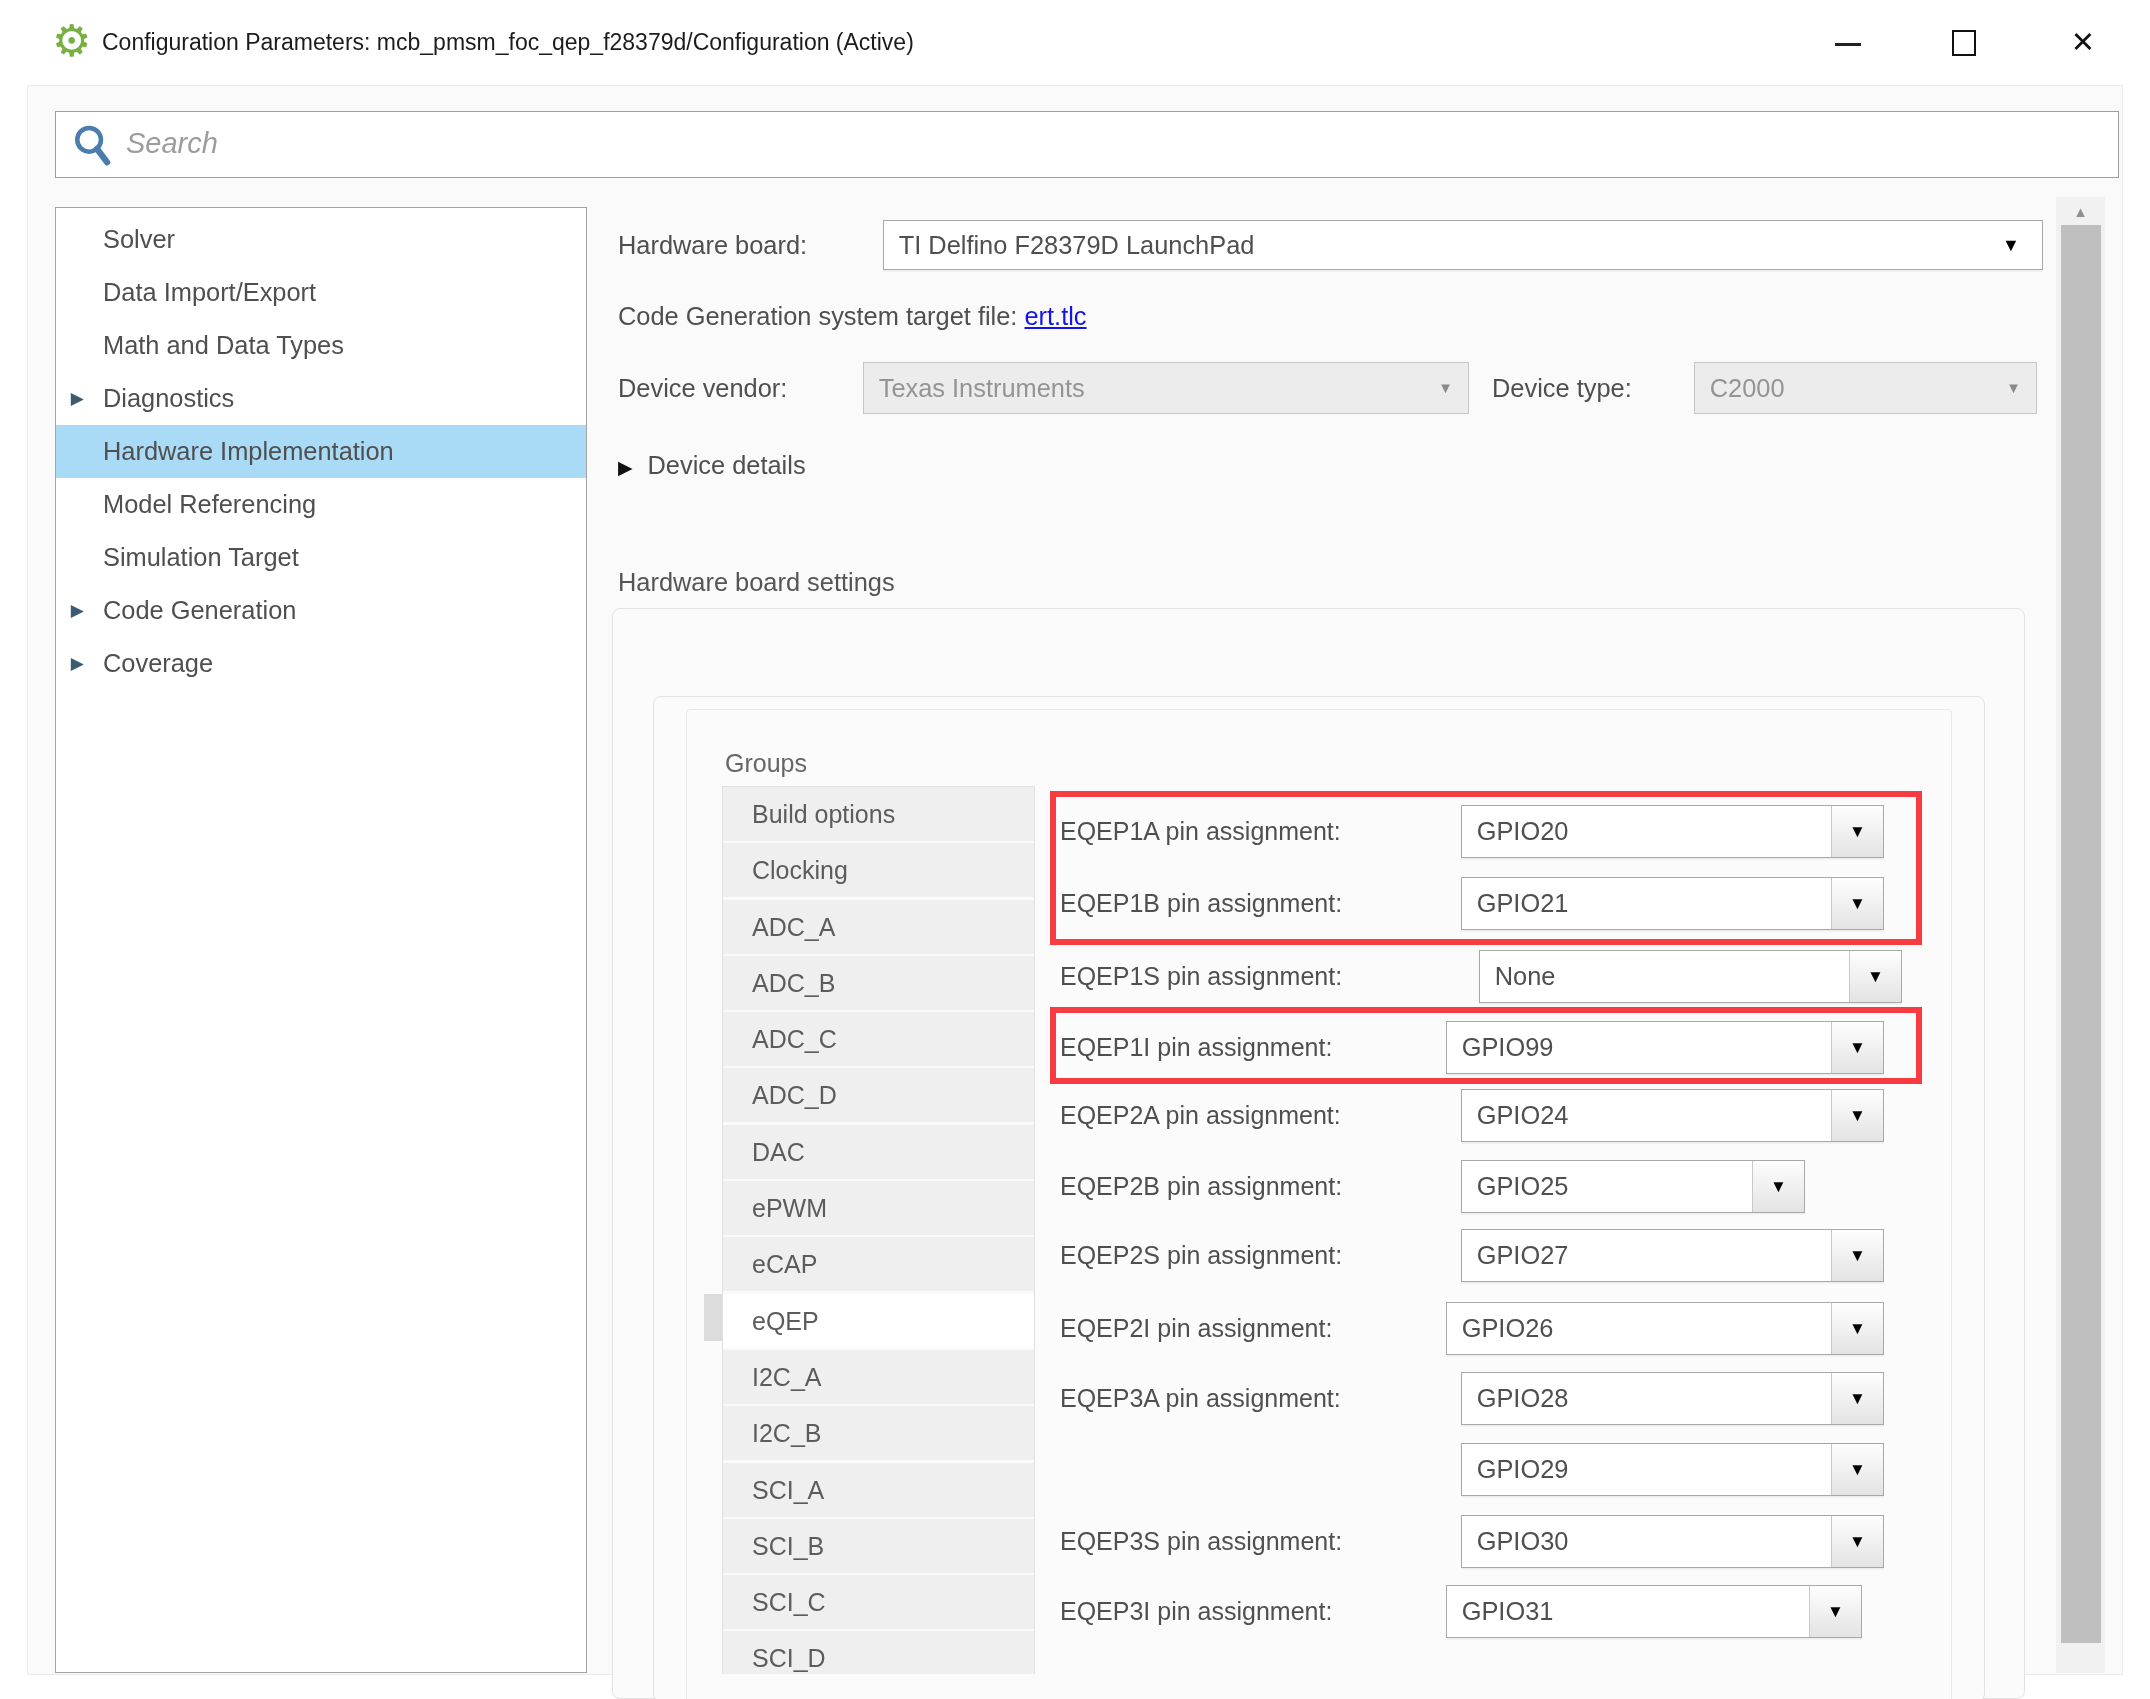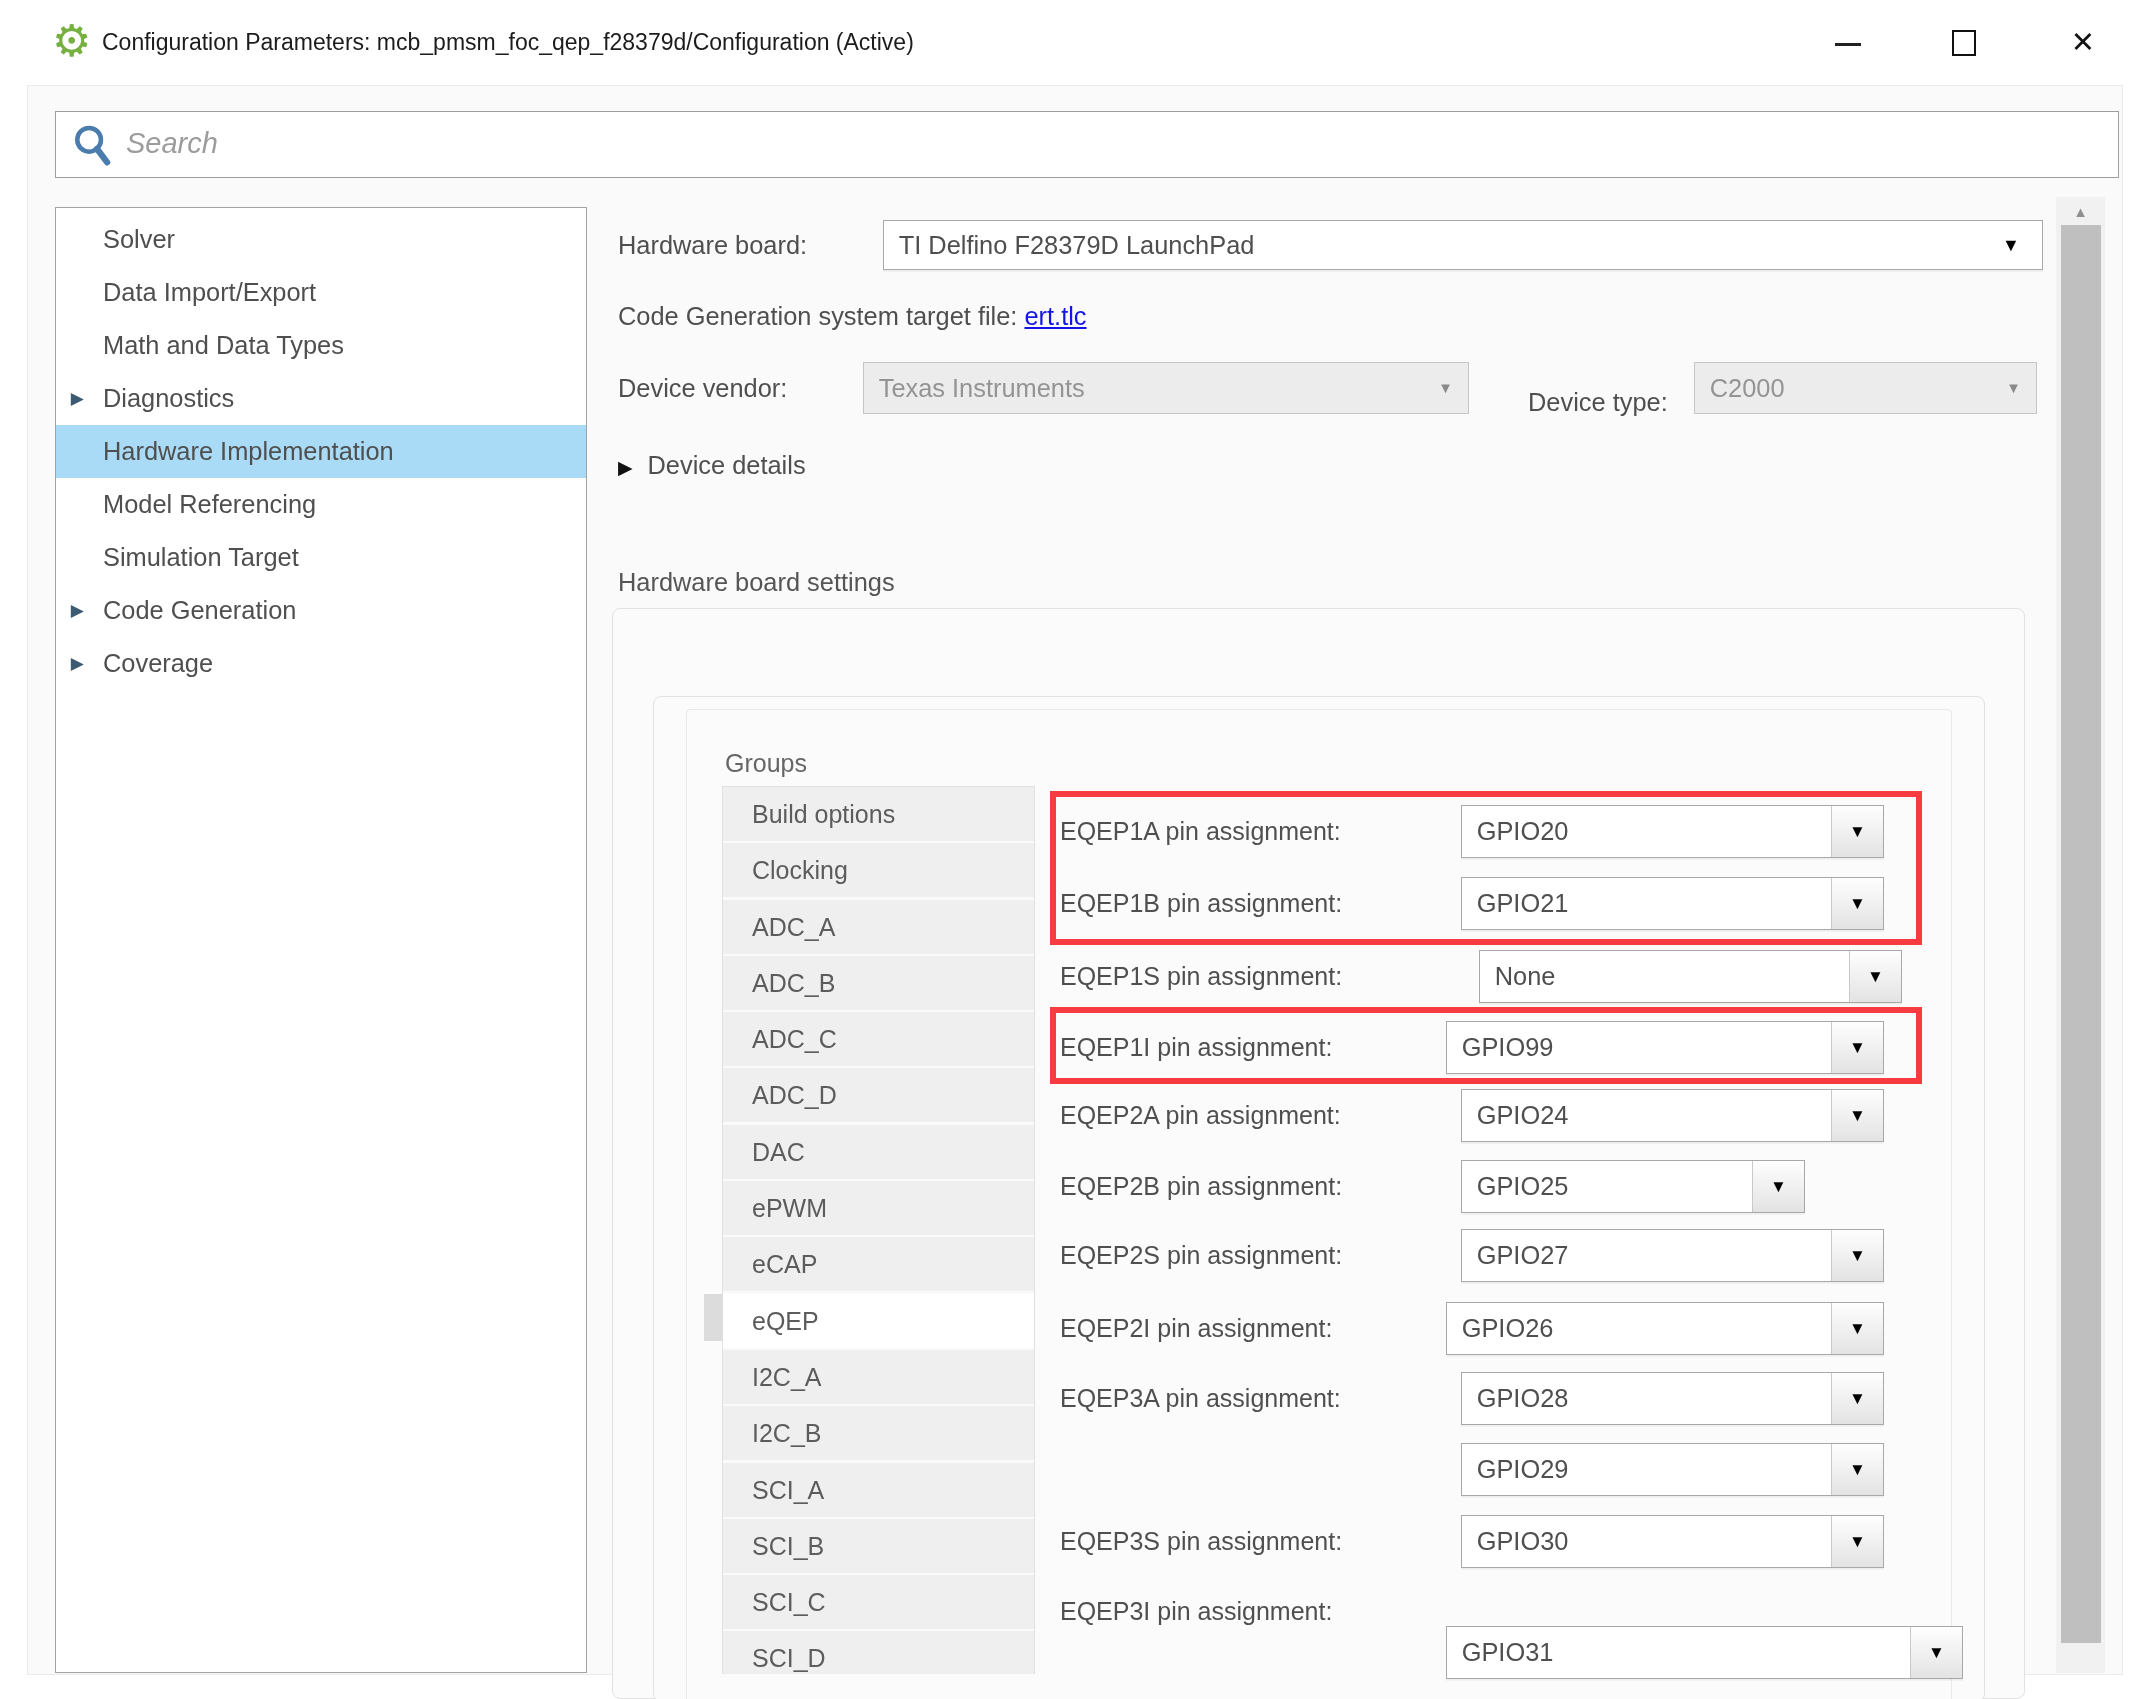--- a/index.html
+++ b/index.html
@@ -140,21 +140,21 @@
     <span>Code Generation system target file:</span>
     <span> </span>
     <span class="link">ert.tlc</span>
   </div>
 
   <div class="abs fieldlabel" style="left:618px;top:362px;height:52px;line-height:52px;">Device vendor:</div>
   <div class="abs combo disabled" style="left:863px;top:362px;width:606px;height:52px;">
     <span class="val">Texas Instruments</span>
     <span class="arrow">▼</span>
   </div>
-  <div class="abs fieldlabel" style="left:1492px;top:376px;height:52px;line-height:52px;margin-left:36px;">Device type:</div>
+  <div class="abs fieldlabel" style="left:1492px;top:362px;height:52px;line-height:52px;">Device type:</div>
   <div class="abs combo disabled" style="left:1694px;top:362px;width:343px;height:52px;">
     <span class="val">C2000</span>
     <span class="arrow">▼</span>
   </div>
 
   <div class="abs" style="left:618px;top:440px;height:50px;line-height:50px;">
     <span class="toggle-tri">▶</span>
     <span class="fieldlabel" style="margin-left:12.4px;">Device details</span>
   </div>
 
@@ -247,21 +247,21 @@
     <span class="arrow">▼</span>
   </div>
 
   <div class="pin-label" style="top:1515px;">EQEP3S pin assignment:</div>
   <div class="pin-combo combo" style="left:1461px;top:1515px;width:423px;">
     <span class="val">GPIO30</span>
     <span class="arrow">▼</span>
   </div>
 
   <div class="pin-label" style="top:1585px;">EQEP3I pin assignment:</div>
-  <div class="pin-combo combo" style="left:1446px;top:1626px;width:517px;">
+  <div class="pin-combo combo" style="left:1446px;top:1585px;width:416px;">
     <span class="val">GPIO31</span>
     <span class="arrow">▼</span>
   </div>
 
   <div class="abs scroll-track">
     <div class="scroll-up">▲</div>
     <div class="scroll-thumb"></div>
   </div>
 
 </div>

